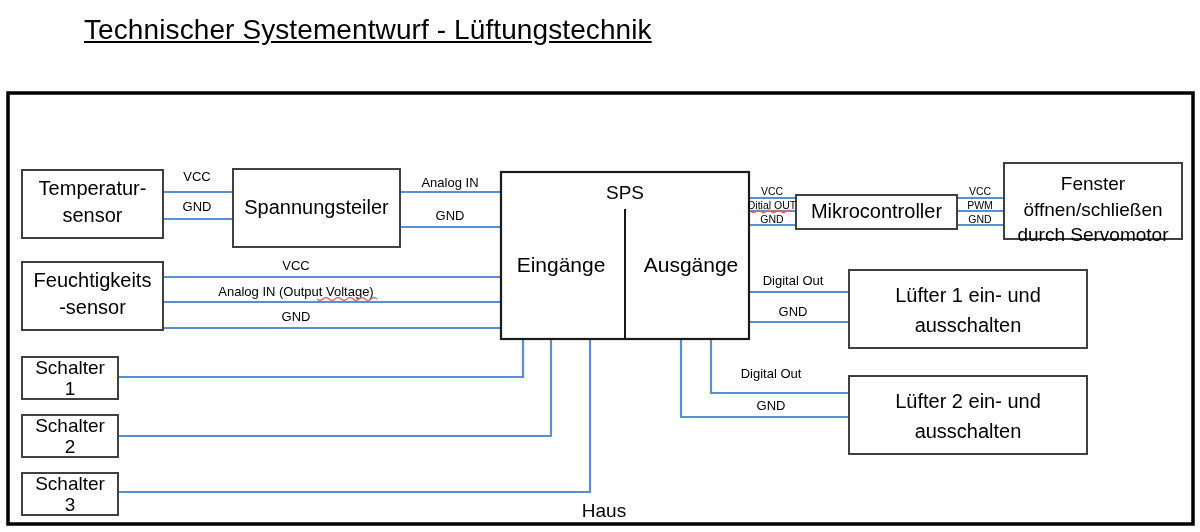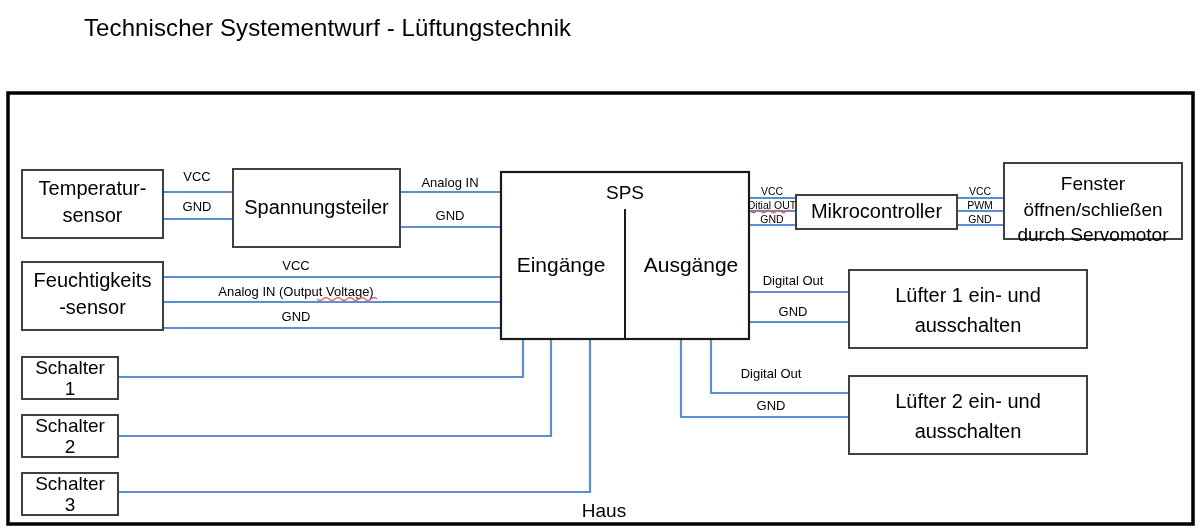--- a/index.html
+++ b/index.html
@@ -16,25 +16,26 @@
   }
   #stage {
     position: relative;
     width: 1200px;
     height: 532px;
   }
   #diagram-title {
     position: absolute;
     left: 84px;
     top: 14px;
-    font-size: 24px;
+    font-size: 28px;
     font-weight: 400;
     letter-spacing: 0.1px;
     color: #000000;
     white-space: nowrap;
+    text-decoration: underline;
   }
   svg#diagram {
     position: absolute;
     left: 0;
     top: 0;
   }
   .box-rect {
     fill: #ffffff;
     stroke: #404040;
     stroke-width: 2;

